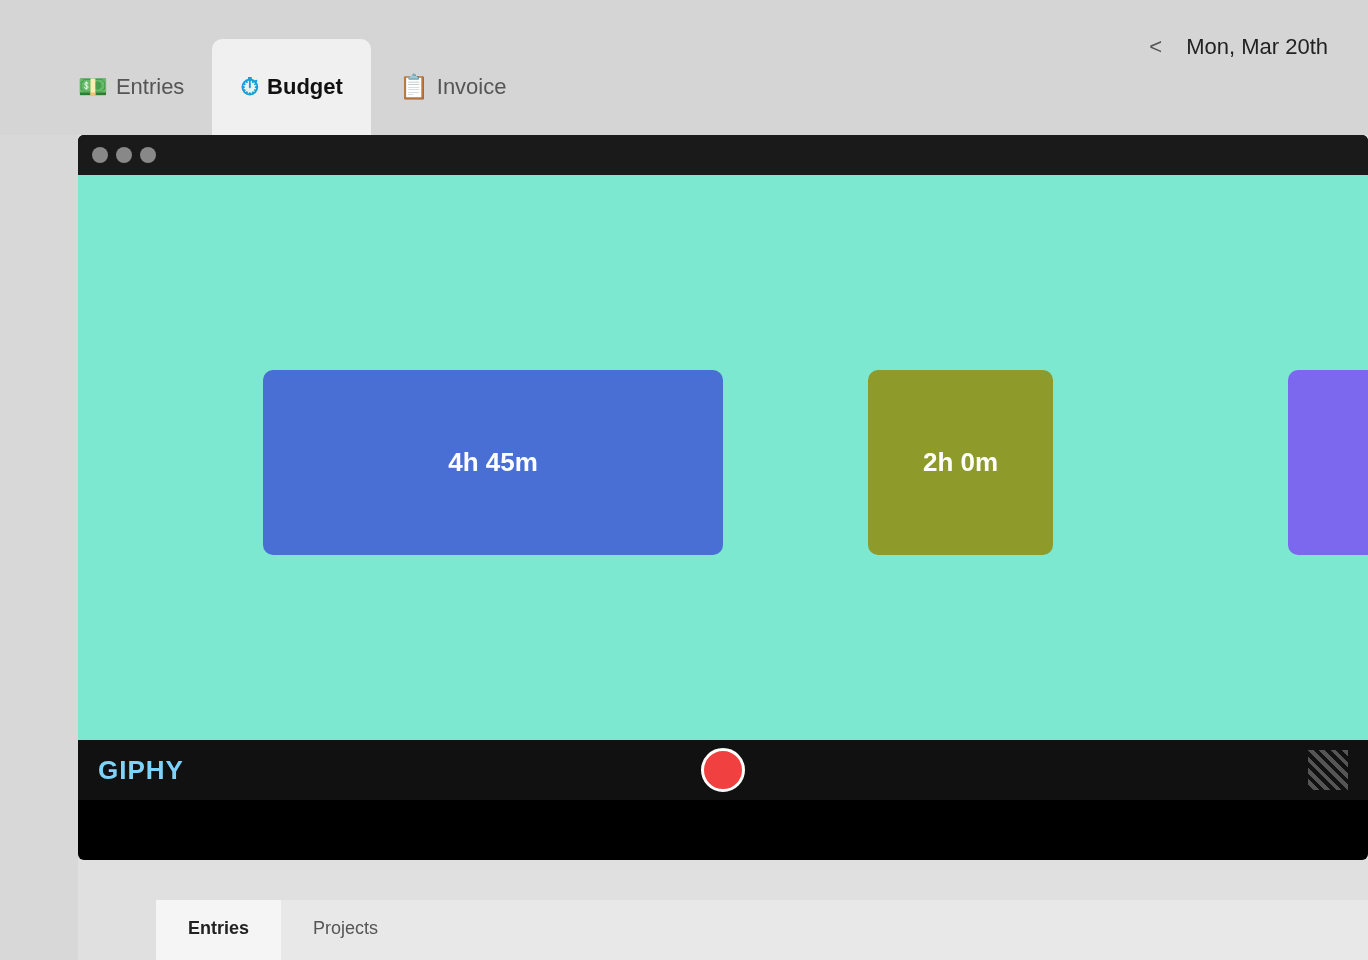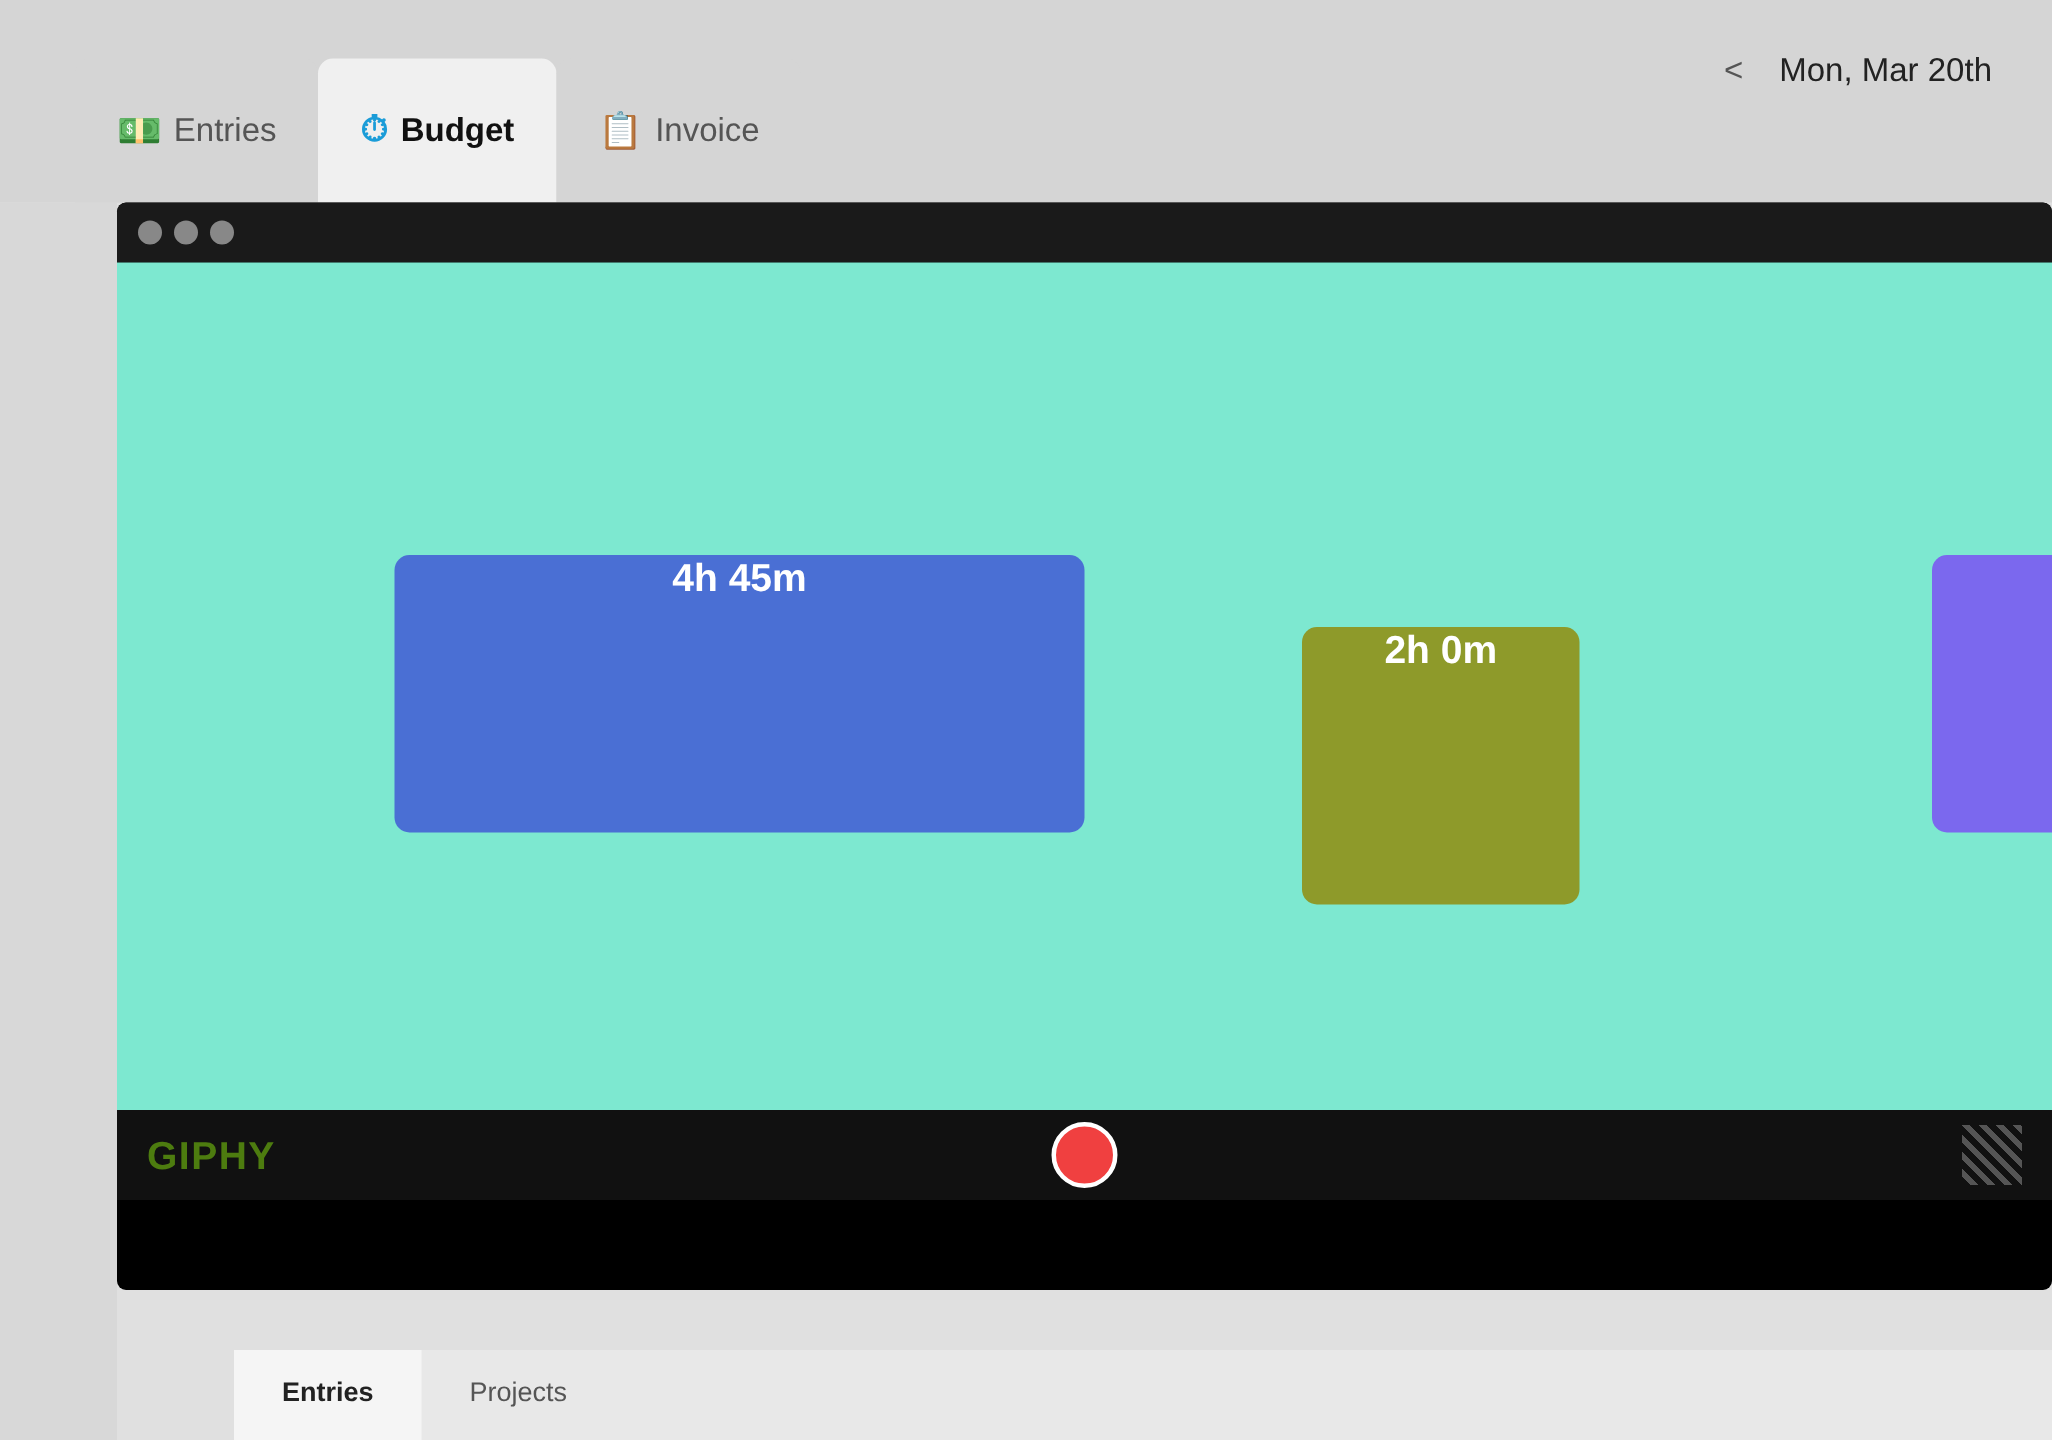--- a/index.html
+++ b/index.html
@@ -127,42 +127,41 @@
       bottom: 60px;
       background: #7de8d0;
       overflow: hidden;
     }
 
     
     .time-block {
       position: absolute;
       border-radius: 10px;
       display: flex;
-      align-items: flex-start;
+      align-items: center;
       justify-content: center;
       color: white;
       font-size: 26px;
       font-weight: 700;
     }
 
     .time-block.blue {
       background: #4a6fd4;
       left: 185px;
       top: 195px;
       width: 460px;
       height: 185px;
     }
 
     .time-block.olive {
       background: #8e9a2a;
       left: 790px;
       top: 195px;
       width: 185px;
       height: 185px;
-      margin-top: 48px;
     }
 
     .time-block.purple {
       background: #7b68ee;
       right: 0;
       top: 195px;
       width: 80px;
       height: 185px;
       border-radius: 10px 0 0 10px;
     }
@@ -195,21 +194,21 @@
       right: 0;
       height: 60px;
       background: #111;
       display: flex;
       align-items: center;
       justify-content: space-between;
       padding: 0 20px;
     }
 
     .giphy-label {
-      color: #4d7c0f;
+      color: #7dd3fc;
       font-size: 26px;
       font-weight: 900;
       letter-spacing: 1px;
     }
 
     .record-btn {
       width: 44px;
       height: 44px;
       border-radius: 50%;
       background: #f04040;

